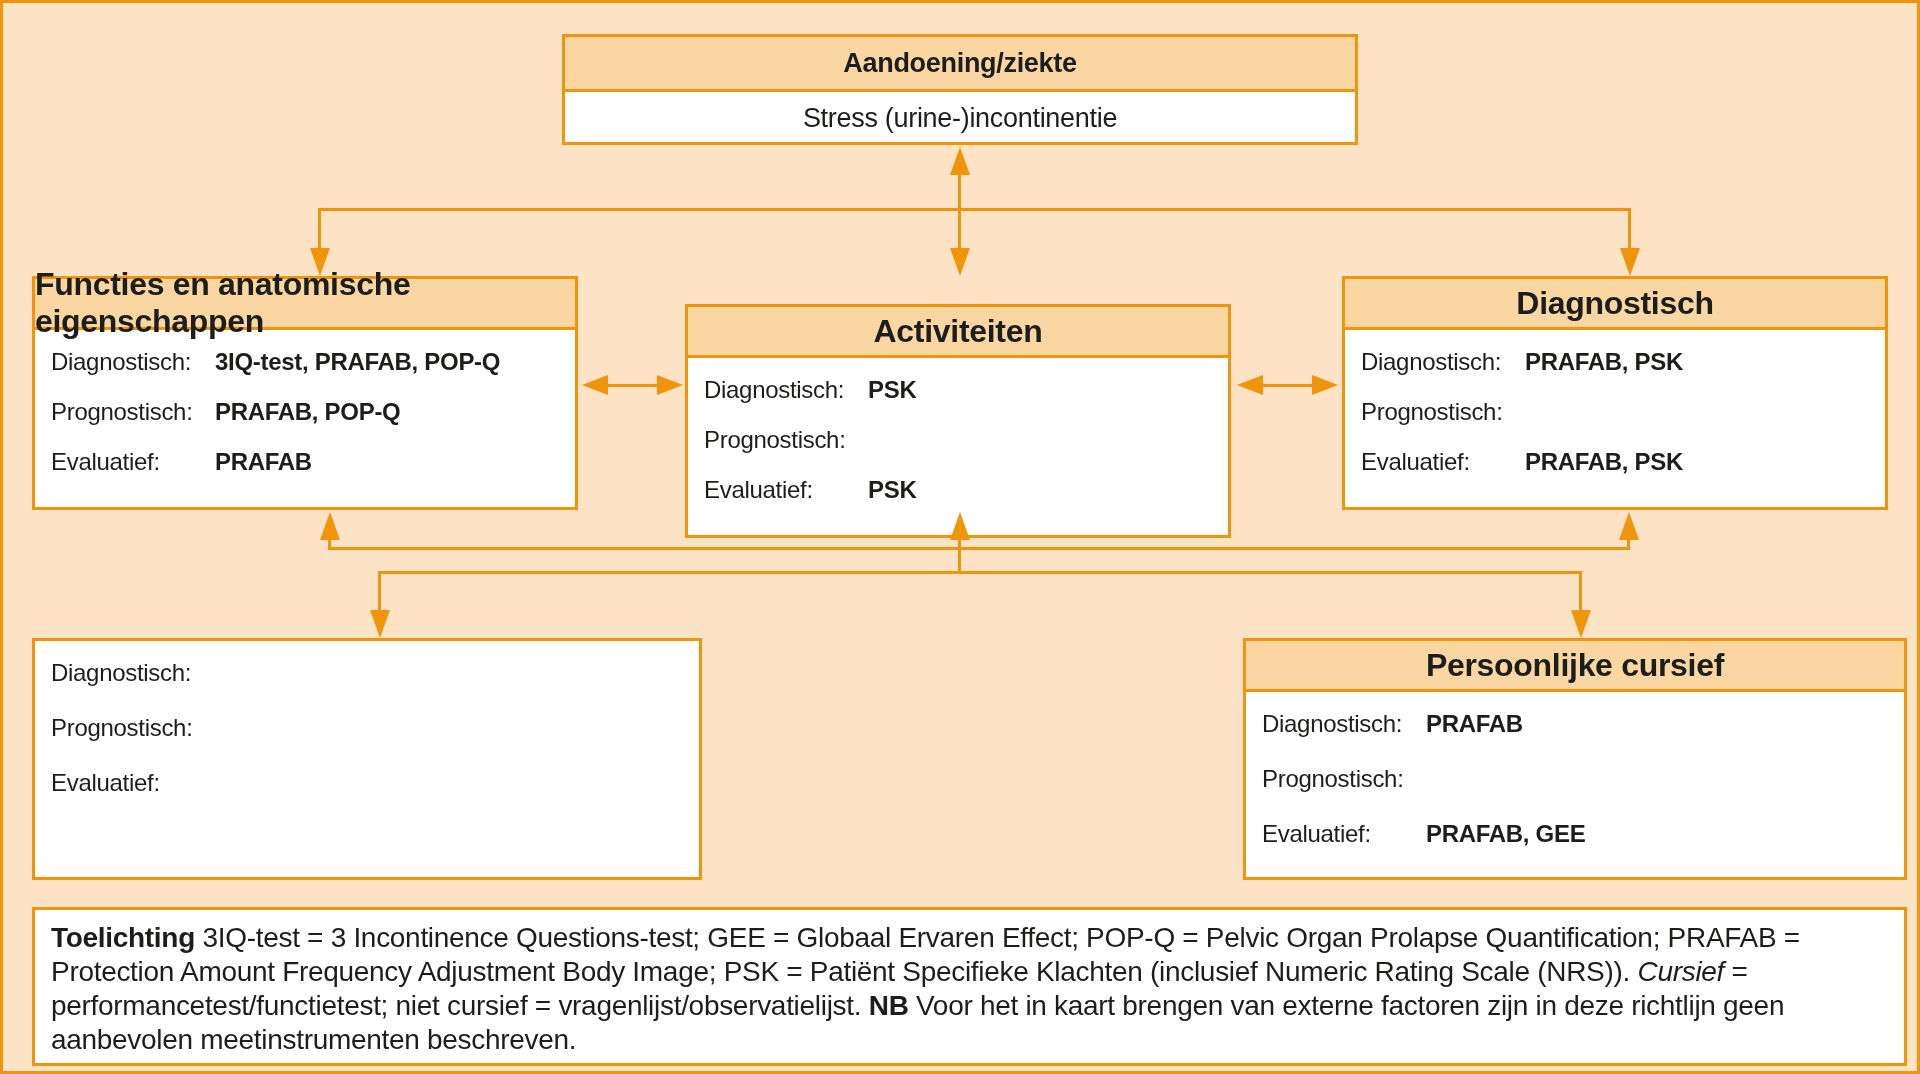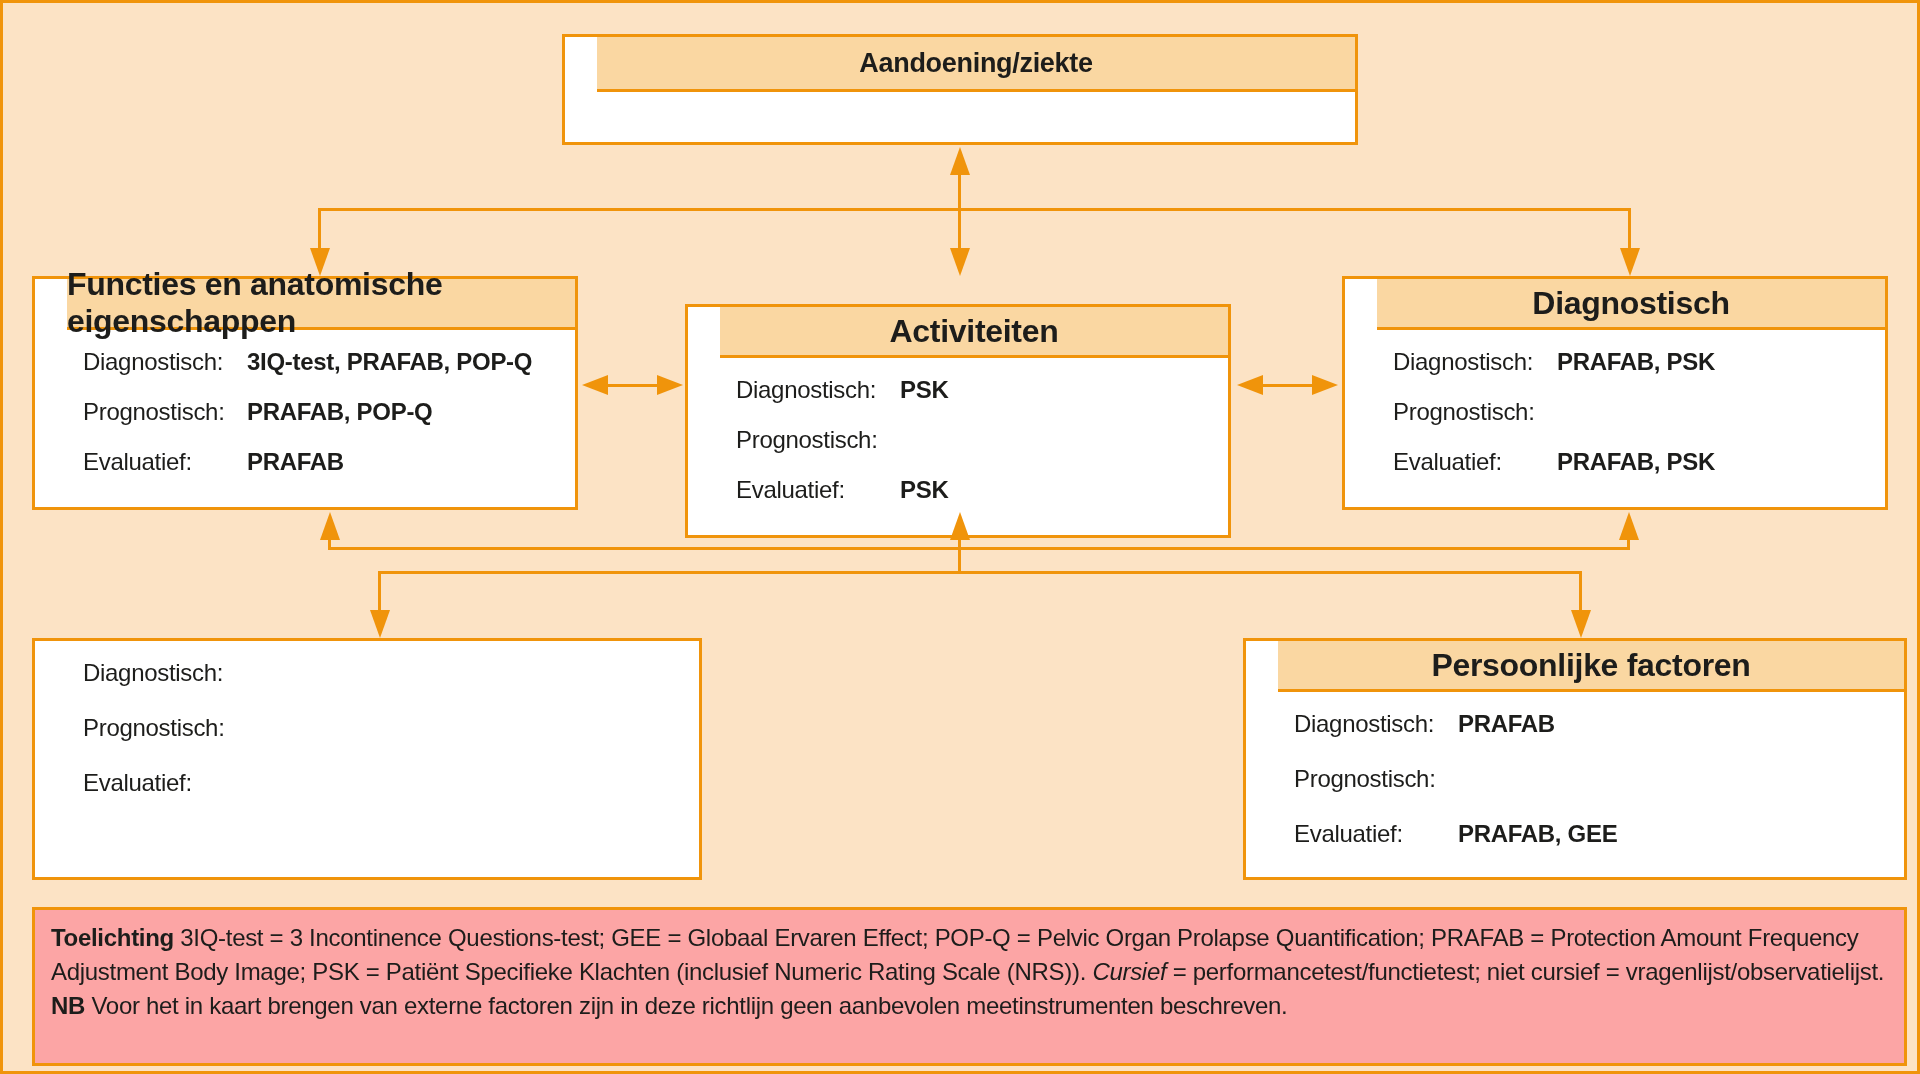--- a/index.html
+++ b/index.html
@@ -3,21 +3,21 @@
 <meta charset="utf-8">
 <style>
   html,body{margin:0;padding:0;background:#fce3c5;}
   .canvas{
     position:relative;width:1920px;height:1074px;overflow:hidden;
     background:#fce3c5;color:#1d1d1b;
     font-family:"Liberation Sans","DejaVu Sans",sans-serif;
     letter-spacing:-0.3px;
   }
   .frame{position:absolute;inset:0;border:3px solid #f0940b;box-sizing:border-box;pointer-events:none;}
-  .box{position:absolute;border:3px solid #f0940b;background:#ffffff;box-sizing:border-box;padding-left:32px;}
+  .box{position:absolute;border:3px solid #f0940b;background:#ffffff;box-sizing:border-box;}
   .box-header{
     background:#fad7a2;border-bottom:3px solid #f0940b;
     display:flex;align-items:center;justify-content:center;
     font-weight:bold;font-size:32px;
   }
   .top-box .box-header{height:52px;font-size:27px;}
   .top-box .top-body{height:53px;display:flex;align-items:center;justify-content:center;font-size:27px;}
   .icf .box-header{height:48px;}
   .box-rows{padding:17px 16px 0 16px;}
   .row{display:flex;margin-bottom:21px;font-size:24px;line-height:29px;}
@@ -25,34 +25,37 @@
   .row-label{flex:none;width:164px;}
   .row-value{font-weight:bold;white-space:nowrap;}
   .hl,.vl{position:absolute;background:#f0940b;}
   .ah{position:absolute;width:0;height:0;}
   .ah-up{border-left:10px solid transparent;border-right:10px solid transparent;border-bottom:28px solid #f0940b;}
   .ah-down{border-left:10px solid transparent;border-right:10px solid transparent;border-top:28px solid #f0940b;}
   .ah-left{border-top:10px solid transparent;border-bottom:10px solid transparent;border-right:26px solid #f0940b;}
   .ah-right{border-top:10px solid transparent;border-bottom:10px solid transparent;border-left:26px solid #f0940b;}
   .footnote{
     position:absolute;left:32px;top:907px;width:1875px;height:159px;
-    background:#fca5a5;border:3px solid #f0940b;box-sizing:border-box;
-    padding:11px 16px;font-size:24px;line-height:34px;
+    background:#ffffff;border:3px solid #f0940b;box-sizing:border-box;
+    padding:11px 16px;font-size:28px;line-height:34px;
   }
 </style>
 </head>
 <body>
 
 <div class="canvas">
   <div class="frame"></div>
 
   <div class="box top-box" style="left:562px;top:34px;width:796px;height:111px;">
     <div class="box-header">
       <span>Aandoening/ziekte</span>
     </div>
+    <div class="top-body">
+      <span>Stress (urine-)incontinentie</span>
+    </div>
   </div>
 
   <div class="box icf" style="left:32px;top:276px;width:546px;height:234px;">
     <div class="box-header">
       <span>Functies en anatomische eigenschappen</span>
     </div>
     <div class="box-rows">
       <div class="row">
         <span class="row-label">Diagnostisch:</span>
         <span class="row-value">3IQ-test, PRAFAB, POP-Q</span>
@@ -120,21 +123,21 @@
       </div>
       <div class="row">
         <span class="row-label">Evaluatief:</span>
         <span class="row-value"></span>
       </div>
     </div>
   </div>
 
   <div class="box icf roomy" style="left:1243px;top:638px;width:664px;height:242px;">
     <div class="box-header">
-      <span>Persoonlijke factoren</span>
+      <span>Persoonlijke cursief</span>
     </div>
     <div class="box-rows">
       <div class="row">
         <span class="row-label">Diagnostisch:</span>
         <span class="row-value">PRAFAB</span>
       </div>
       <div class="row">
         <span class="row-label">Prognostisch:</span>
         <span class="row-value"></span>
       </div>

